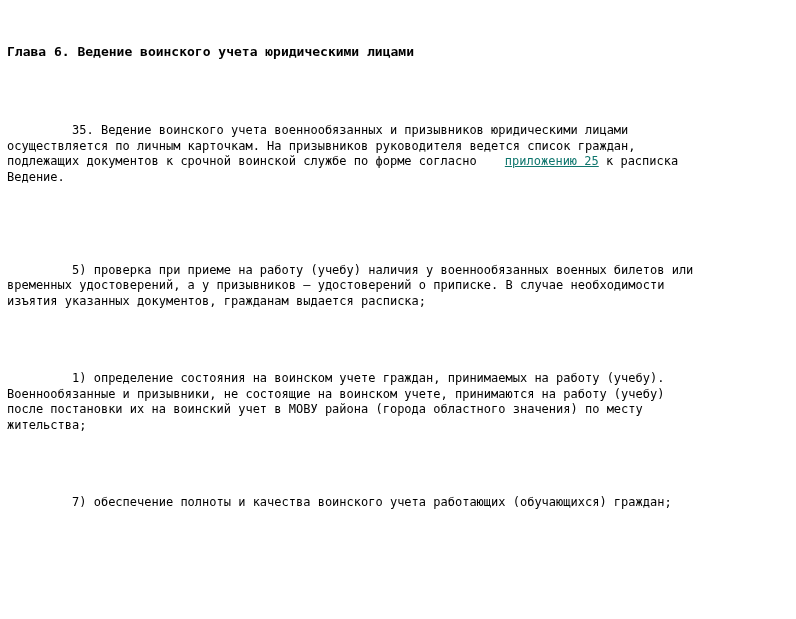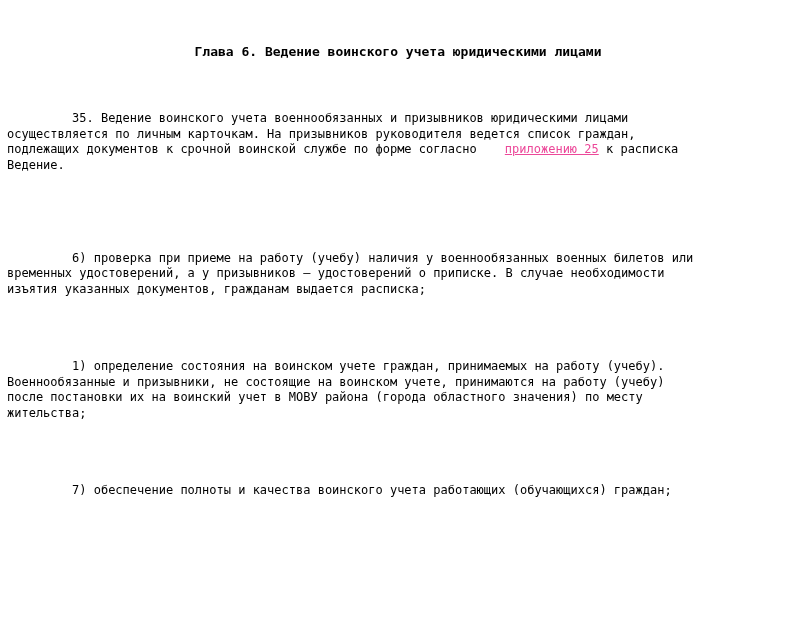--- a/index.html
+++ b/index.html
@@ -5,39 +5,39 @@
   html, body { margin: 0; padding: 0; background: #ffffff; }
   body { width: 796px; height: 619px; overflow: hidden; }
   .doc {
     position: absolute; left: 7px; top: 13px;
     font-family: "DejaVu Sans Mono", "Liberation Mono", monospace;
     font-size: 12px; line-height: 15.5px; color: #000;
     white-space: pre; letter-spacing: 0px;
   }
   .title {
     font-weight: bold; font-size: 13px;
-    text-align: center; width: 782px;
-    margin-bottom: 5px;
+    text-align: left; width: 782px;
+    margin-bottom: 17px;
   }
   .para { margin: 0 0 15.5px 0; }
-  a.ref { color: #ec4899; text-decoration: underline; padding-left: 21px; }
+  a.ref { color: #0f766e; text-decoration: underline; padding-left: 21px; }
 </style>
 </head>
 <body>
 
 <div class="doc">
   <div class="title">Глава 6. Ведение воинского учета юридическими лицами</div>
 
   <div class="para"><span>         35. Ведение воинского учета военнообязанных и призывников юридическими лицами</span>
 <span>осуществляется по личным карточкам. На призывников руководителя ведется список граждан,</span>
 <span>подлежащих документов к срочной воинской службе по форме согласно </span><a class="ref" href="#">приложению 25</a><span> к расписка</span>
 <span>Ведение.</span></div>
 
 
-  <div class="para">         6) проверка при приеме на работу (учебу) наличия у военнообязанных военных билетов или
+  <div class="para">         5) проверка при приеме на работу (учебу) наличия у военнообязанных военных билетов или
 временных удостоверений, а у призывников – удостоверений о приписке. В случае необходимости
 изъятия указанных документов, гражданам выдается расписка;</div>
 
   <div class="para">         1) определение состояния на воинском учете граждан, принимаемых на работу (учебу).
 Военнообязанные и призывники, не состоящие на воинском учете, принимаются на работу (учебу)
 после постановки их на воинский учет в МОВУ района (города областного значения) по месту
 жительства;</div>
 
   <div class="para">         7) обеспечение полноты и качества воинского учета работающих (обучающихся) граждан;</div>
 

